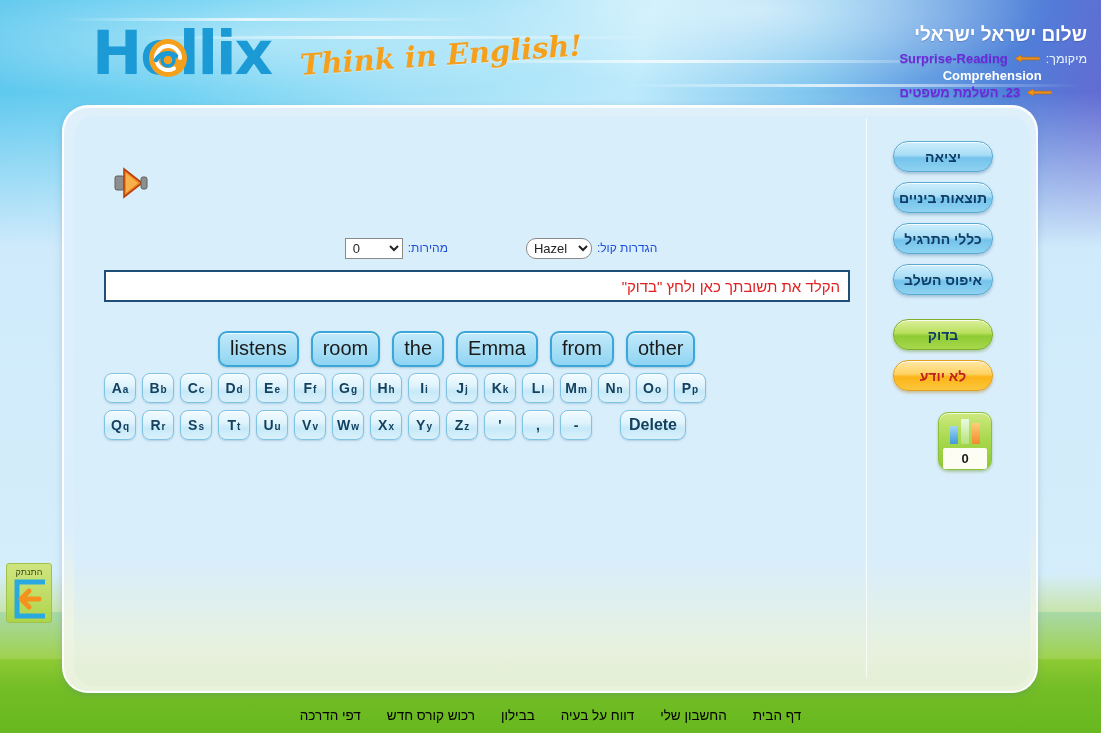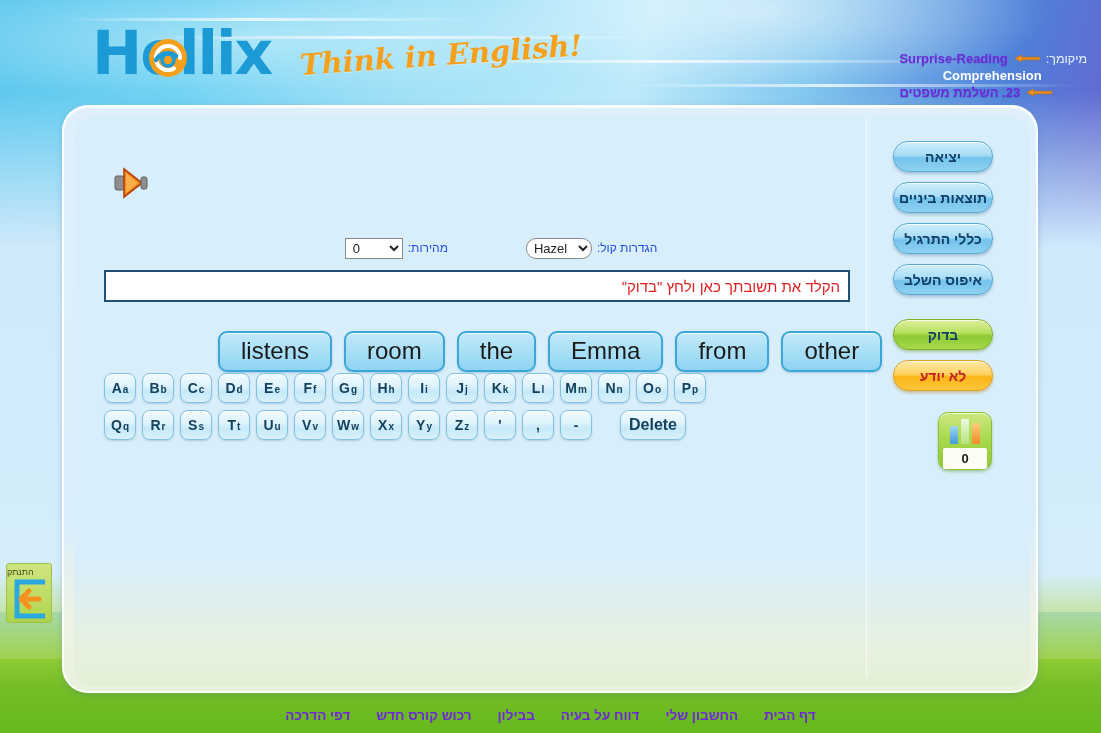--- a/index.html
+++ b/index.html
@@ -151,24 +151,24 @@
   }
   .answer-input::placeholder { color: #e02020; opacity: 1; }
 
   
   .word-bank {
     position: absolute; left: 104px; top: 331px; width: 746px;
     display: flex; gap: 12px; justify-content: flex-start; padding-left: 114px;
   }
   .word-btn {
     font-family: "Liberation Sans", sans-serif;
-    font-size: 24px; color: #1a1a1a;
+    font-size: 20px; color: #1a1a1a;
     border: 2px solid #3aa7d8; border-radius: 9px;
     background: linear-gradient(180deg, #c2e9fa 0%, #a9dff6 50%, #8fd4f2 100%);
-    padding: 4px 21px 5px; cursor: pointer;
+    padding: 4px 10px 5px; cursor: pointer;
     box-shadow: 0 1px 2px rgba(60,110,140,.3), inset 0 1px 0 rgba(255,255,255,.75);
     white-space: nowrap;
   }
 
   
   .kb-row { position: absolute; display: flex; gap: 6px; }
   .kb-row1 { left: 104px; top: 373px; }
   .kb-row2 { left: 104px; top: 410px; }
   .key {
     width: 32px; height: 30px;
@@ -240,32 +240,32 @@
   }
 
   
   .logout-tab {
     position: absolute; left: 6px; top: 563px; width: 46px; height: 60px;
     border: 1px solid #9fc24a; border-radius: 3px;
     background: linear-gradient(180deg, #cfe47e 0%, #bddc63 60%, #aed349 100%);
     cursor: pointer; padding-top: 3px;
   }
   .logout-label {
-    font-size: 9px; color: #3c4a1a; direction: rtl; text-align: left;
+    font-size: 9px; color: #3c4a1a; direction: rtl; text-align: center;
     line-height: 11px;
   }
   .logout-icon { width: 40px; height: 42px; margin: 0 auto; display: block; }
 
   
   .footer {
     position: absolute; left: 0; bottom: 6px; width: 1101px; height: 24px;
     direction: rtl; display: flex; align-items: center; justify-content: center; gap: 26px;
   }
   .footer a {
-    font-size: 13.5px; font-weight: bold; color: #6d28d9;
+    font-size: 13.5px; font-weight: normal; color: #000000;
     text-decoration: none; white-space: nowrap; cursor: pointer;
   }
 </style>
 </head>
 <body>
 
 <div id="app">
 
   <div class="bg-sky"></div>
   <div class="bg-sky-fade"></div>
@@ -284,20 +284,21 @@
       <svg class="logo-swirl" viewBox="0 0 44 44">
         <circle cx="22" cy="22" r="19" fill="#f5a01c"></circle>
         <path d="M34 22a12 12 0 1 0-6 10.4" stroke="#ffffff" stroke-width="4" fill="none" stroke-linecap="round"></path>
         <path d="M10 24c4-7 14-9 20-4" stroke="#1b9ad6" stroke-width="4.5" fill="none" stroke-linecap="round"></path>
         <circle cx="22" cy="24" r="6" fill="none" stroke="#1b9ad6" stroke-width="3.5"></circle>
       </svg>
     </div>
 
     <div class="tagline">Think in English!</div>
 
+    <div class="greeting">שלום ישראל ישראלי</div>
 
     <div class="loc-block">
       <div class="loc-row">
         <span class="loc-label">מיקומך:</span>
         <svg class="loc-arrow" viewBox="0 0 26 9">
           <path d="M26 3.2H7.5V1L1 4.5 7.5 8V5.8H26z" fill="#f0921b" stroke="#c46d08" stroke-width=".7"></path>
         </svg>
         <span class="loc-val">Surprise-Reading</span>
       </div>
       <div class="loc-row" style="justify-content:center; padding-right:2px;">

